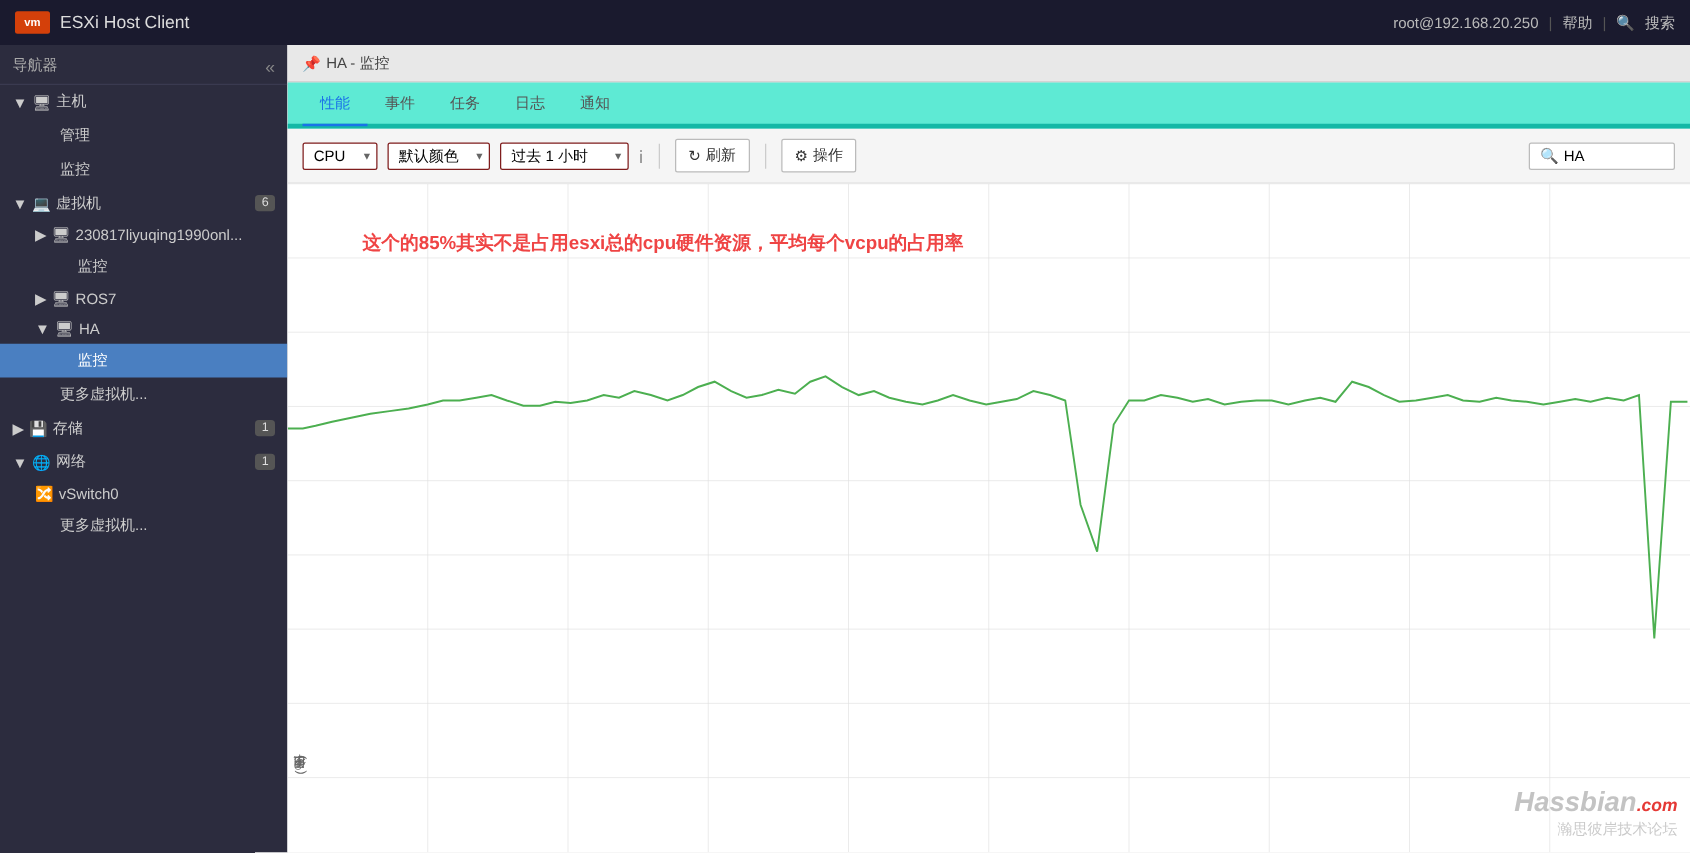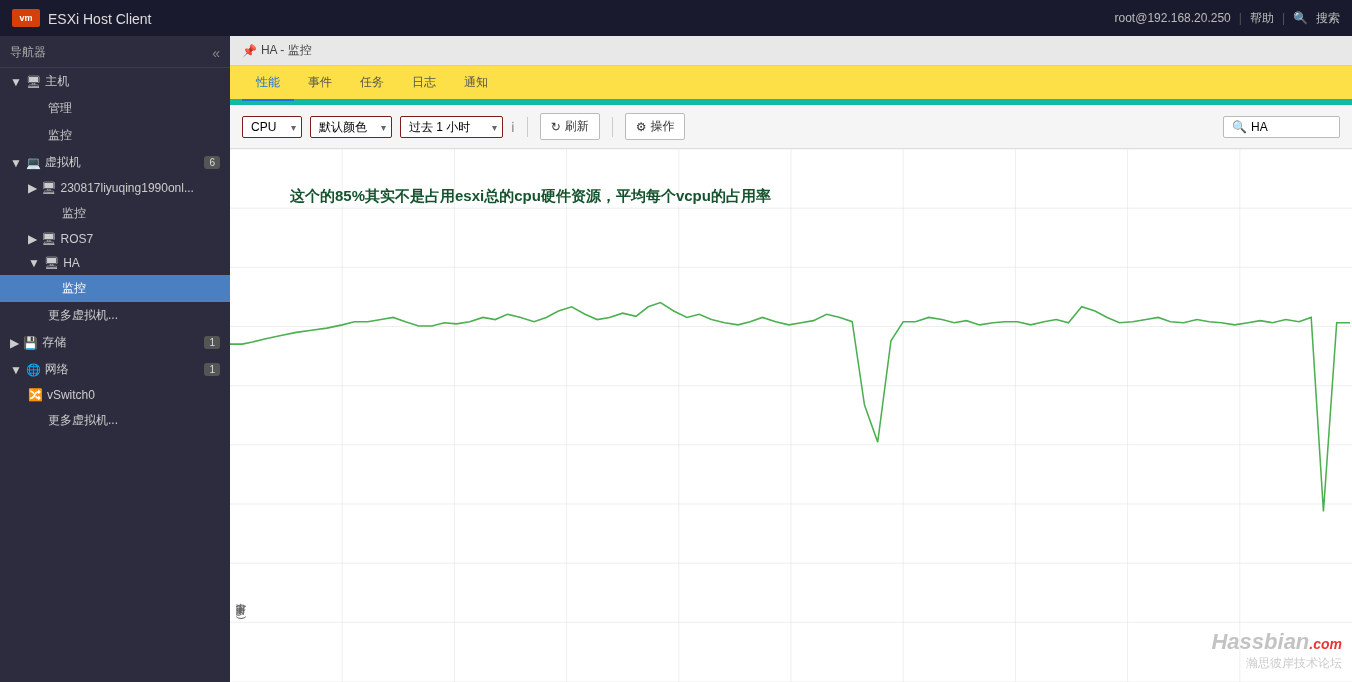--- a/index.html
+++ b/index.html
@@ -8,21 +8,21 @@
     
     #topbar {
       background: #1a1a2e;
       height: 36px;
       display: flex;
       align-items: center;
       justify-content: space-between;
       padding: 0 12px;
       color: #ccc;
     }
-    #topbar-left { display: flex; align-items: flex-end; gap: 8px; }
+    #topbar-left { display: flex; align-items: flex-start; gap: 8px; }
     #topbar-right { display: flex; align-items: center; gap: 8px; font-size: 12px; color: #bbb; }
     #topbar-right span { cursor: pointer; }
     .vm-logo {
       width: 28px; height: 18px;
       background: #d4400a;
       display: inline-flex; align-items: center; justify-content: center;
       color: white; font-size: 9px; font-weight: bold; border-radius: 2px;
     }
     .topbar-divider { color: #555; }
 
@@ -89,22 +89,22 @@
       background: #e8e8e8;
       padding: 6px 12px;
       border-bottom: 1px solid #ccc;
       font-size: 12px;
       color: #444;
       display: flex; align-items: center; gap: 4px;
     }
 
     
     #tabs {
-      background: #fde047;
-      border-bottom: 6px solid #14b8a6;
+      background: #5eead4;
+      border-bottom: 4px solid #14b8a6;
       display: flex;
       padding: 0 12px;
     }
     .tab {
       padding: 8px 14px;
       cursor: pointer;
       color: #555;
       border-bottom: 2px solid transparent;
       margin-bottom: -2px;
       font-size: 12px;
@@ -199,21 +199,21 @@
     }
     #chart-svg {
       width: 100%;
       height: 100%;
       position: absolute; top: 0; left: 0;
     }
     .annotation-text {
       position: absolute;
       top: 38px;
       left: 60px;
-      color: #14532d;
+      color: #ef4444;
       font-size: 15px;
       font-weight: bold;
       pointer-events: none;
       white-space: nowrap;
     }
 
     
     .watermark {
       position: absolute;
       bottom: 10px;

